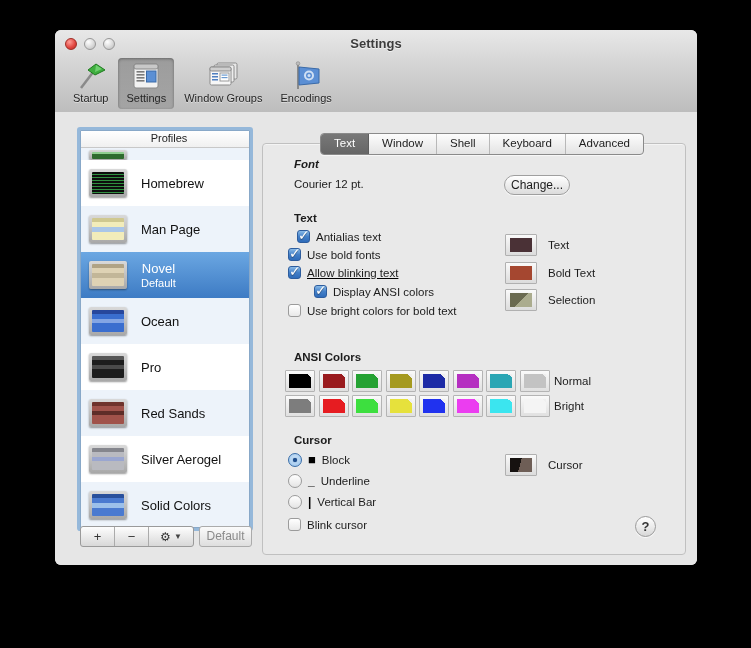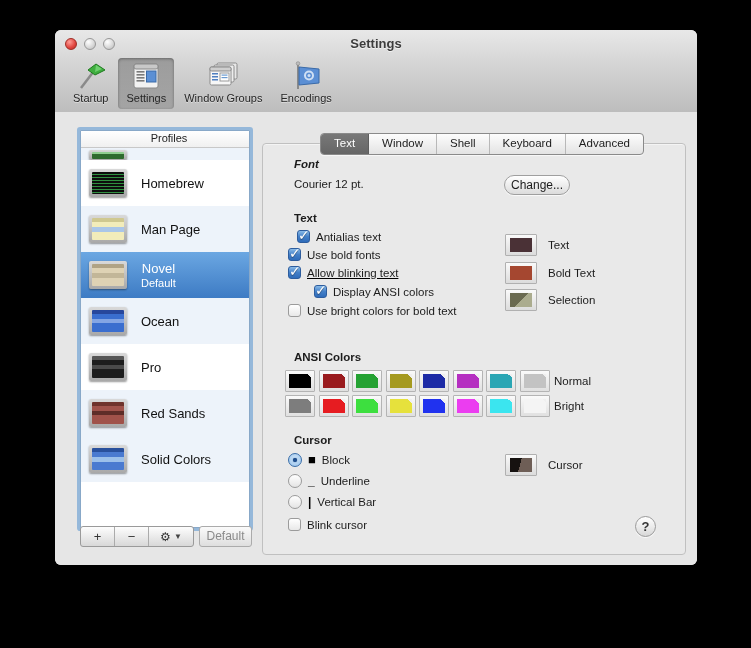--- a/index.html
+++ b/index.html
@@ -294,20 +294,28 @@
           </div>
       </div>
       <div class="prow alt">
         <div class="pthumb">
             <div class="pthumb-inner" style="background: linear-gradient(rgb(111, 51, 44) 0px, rgb(111, 51, 44) 4px, rgb(160, 82, 74) 4px, rgb(160, 82, 74) 9px, rgb(94, 45, 40) 9px, rgb(94, 45, 40) 13px, rgb(160, 82, 74) 13px, rgb(160, 82, 74) 100%);"></div>
           </div>
         <div class="pnames">
             <div class="pname">Red Sands</div>
           </div>
       </div>
+      <div class="prow">
+        <div class="pthumb">
+            <div class="pthumb-inner" style="background: linear-gradient(rgb(133, 134, 141) 0px, rgb(133, 134, 141) 4px, rgb(185, 186, 192) 4px, rgb(185, 186, 192) 9px, rgb(154, 166, 208) 9px, rgb(154, 166, 208) 13px, rgb(185, 186, 192) 13px, rgb(185, 186, 192) 100%);"></div>
+          </div>
+        <div class="pnames">
+            <div class="pname">Silver Aerogel</div>
+          </div>
+      </div>
       <div class="prow alt">
         <div class="pthumb">
             <div class="pthumb-inner" style="background: linear-gradient(rgb(41, 80, 156) 0px, rgb(41, 80, 156) 4px, rgb(74, 122, 208) 4px, rgb(74, 122, 208) 9px, rgb(156, 192, 234) 9px, rgb(156, 192, 234) 14px, rgb(74, 122, 208) 14px, rgb(74, 122, 208) 100%);"></div>
           </div>
         <div class="pnames">
             <div class="pname">Solid Colors</div>
           </div>
       </div>
     </div>
 

